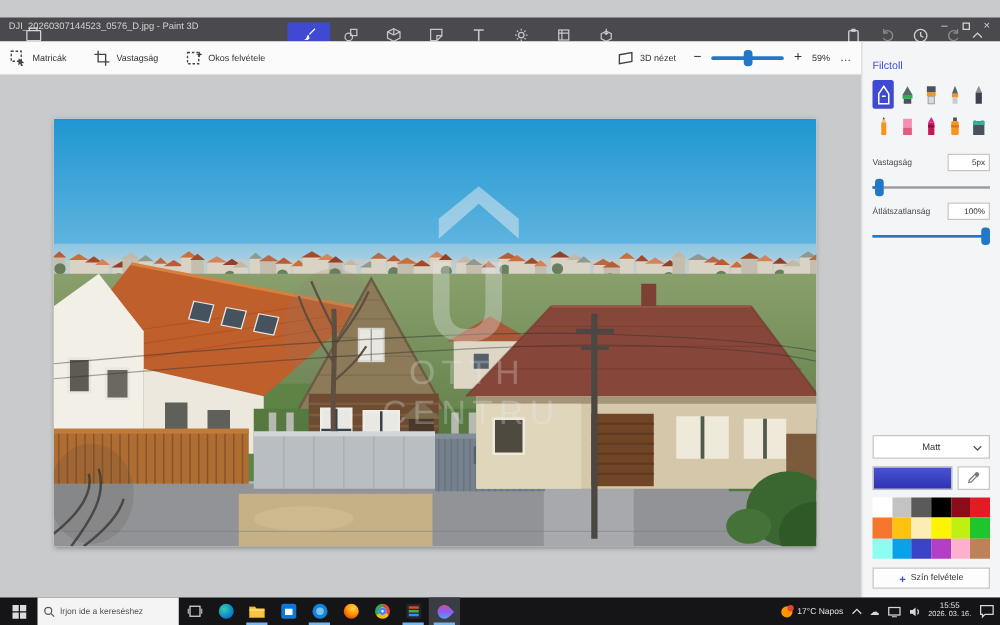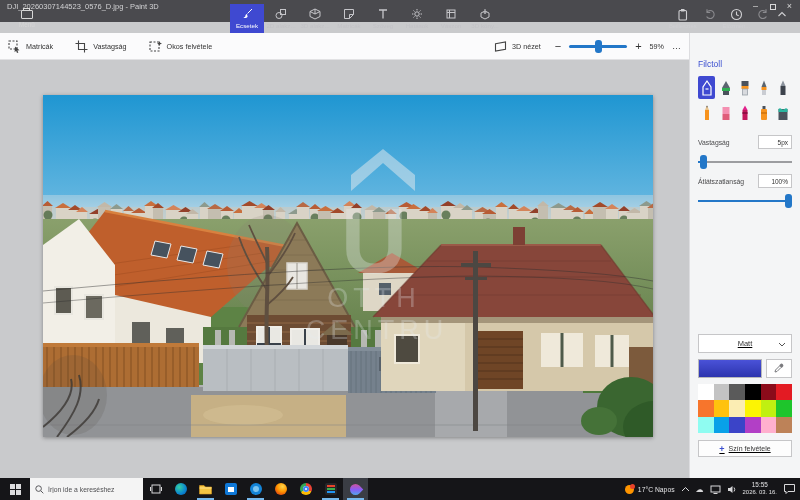--- a/index.html
+++ b/index.html
@@ -1,20 +1,20 @@
 <!DOCTYPE html>
 <html><head>
 <meta charset="utf-8">
 <style>
   html,body{margin:0;padding:0;background:#000;}
   *{box-sizing:border-box;font-family:"Liberation Sans",sans-serif;}
   .app{position:relative;width:800px;height:500px;overflow:hidden;background:#c9cacc;}
 
   
-  .titlebar{position:absolute;top:0;left:0;width:800px;height:22px;background:#4a4a4e;}
+  .titlebar{position:absolute;top:14px;left:0;width:800px;height:22px;background:#4a4a4e;}
   .win-title{position:absolute;top:2px;left:7px;font-size:7.5px;color:#d2d2d4;}
   .win-controls{position:absolute;top:1px;right:3px;display:flex;gap:2px;}
   .win-controls .wc{width:15px;height:11px;display:flex;align-items:center;justify-content:center;color:#d8d8d8;font-size:9px;line-height:1;}
   .wc-box{width:6px;height:6px;border:1px solid #d8d8d8;}
   .menu-btn{position:absolute;left:8px;top:10px;width:38px;height:22px;display:flex;flex-direction:column;align-items:center;color:#d6d6d6;}
   .menu-btn .mi{width:12px;height:9px;border:1px solid #d6d6d6;border-radius:1px;margin-bottom:2px;position:relative;}
   .menu-btn .mi:before{content:"";position:absolute;top:-3px;left:1px;width:5px;height:2px;border:1px solid #d6d6d6;border-bottom:none;}
   .menu-btn span{font-size:6.3px;}
   .tabs{position:absolute;left:230px;top:4px;display:flex;height:29px;}
   .tab{width:34px;display:flex;flex-direction:column;align-items:center;justify-content:center;gap:2px;color:#c2c2c6;}
@@ -36,31 +36,31 @@
   .zslider .zh{position:absolute;left:45%;top:-5px;width:7px;height:13px;background:#2377c8;border-radius:3px;}
   .zsym{font-size:11px;color:#333;}
 
   
   .workspace{position:absolute;top:60px;left:0;right:111px;bottom:22px;background:#c9cacc;}
   .canvas{position:absolute;left:43px;top:35px;width:610px;height:342px;box-shadow:0 1px 4px rgba(0,0,0,.35);background:#fff;}
   .canvas svg{display:block;}
 
   
   .panel{position:absolute;top:33px;right:0;width:111px;bottom:22px;background:#f4f5f6;border-left:1px solid #dddde0;padding:0 8px;}
-  .panel-title{margin-top:26px;font-size:8.5px;color:#3b4fd0;}
+  .panel-title{margin-top:14px;font-size:8.5px;color:#3b4fd0;}
   .brushes{display:grid;grid-template-columns:repeat(5,1fr);gap:2px;margin-top:7px;}
   .brush{height:23px;display:flex;align-items:center;justify-content:center;border-radius:2px;}
   .brush.sel{background:#3f49d1;}
   .prow{display:flex;justify-content:space-between;align-items:center;margin-top:11px;}
   .plabel{font-size:6.8px;color:#4a4a4c;}
   .pval{width:34px;height:14px;background:#fff;border:1px solid #c6c6c8;font-size:6.5px;color:#333;display:flex;align-items:center;justify-content:flex-end;padding-right:3px;}
   .slider{position:relative;height:2px;background:#9c9da0;margin-top:12px;}
   .slider .fill{position:absolute;left:0;top:0;height:2px;background:#2377c8;}
   .slider .handle{position:absolute;top:-6px;width:7px;height:14px;background:#2377c8;border-radius:3px;}
-  .panel-bottom{position:absolute;left:8px;right:8px;bottom:21px;text-decoration:underline;}
+  .panel-bottom{position:absolute;left:8px;right:8px;bottom:7px;}
   .matt{height:19px;background:#fff;border:1px solid #c6c6c8;display:flex;align-items:center;justify-content:center;position:relative;font-size:7.5px;color:#333;}
   .matt svg{position:absolute;right:5px;top:7px;stroke:#555;fill:none;}
   .swatchrow{display:flex;gap:4px;margin:6px 0;}
   .cur-color{flex:1;height:19px;border:1px solid #b8b8ba;}
   .dropper{width:26px;height:19px;background:#fff;border:1px solid #c6c6c8;display:flex;align-items:center;justify-content:center;}
   .palette{display:grid;grid-template-columns:repeat(6,1fr);}
   .palette div{height:16.4px;}
   .addcolor{margin-top:7px;height:17px;background:#fdfdfd;border:1px solid #c6c6c8;display:flex;align-items:center;justify-content:center;gap:4px;font-size:7px;color:#333;}
   .addcolor .plus{color:#3b4fd0;font-size:9px;font-weight:bold;}
 

